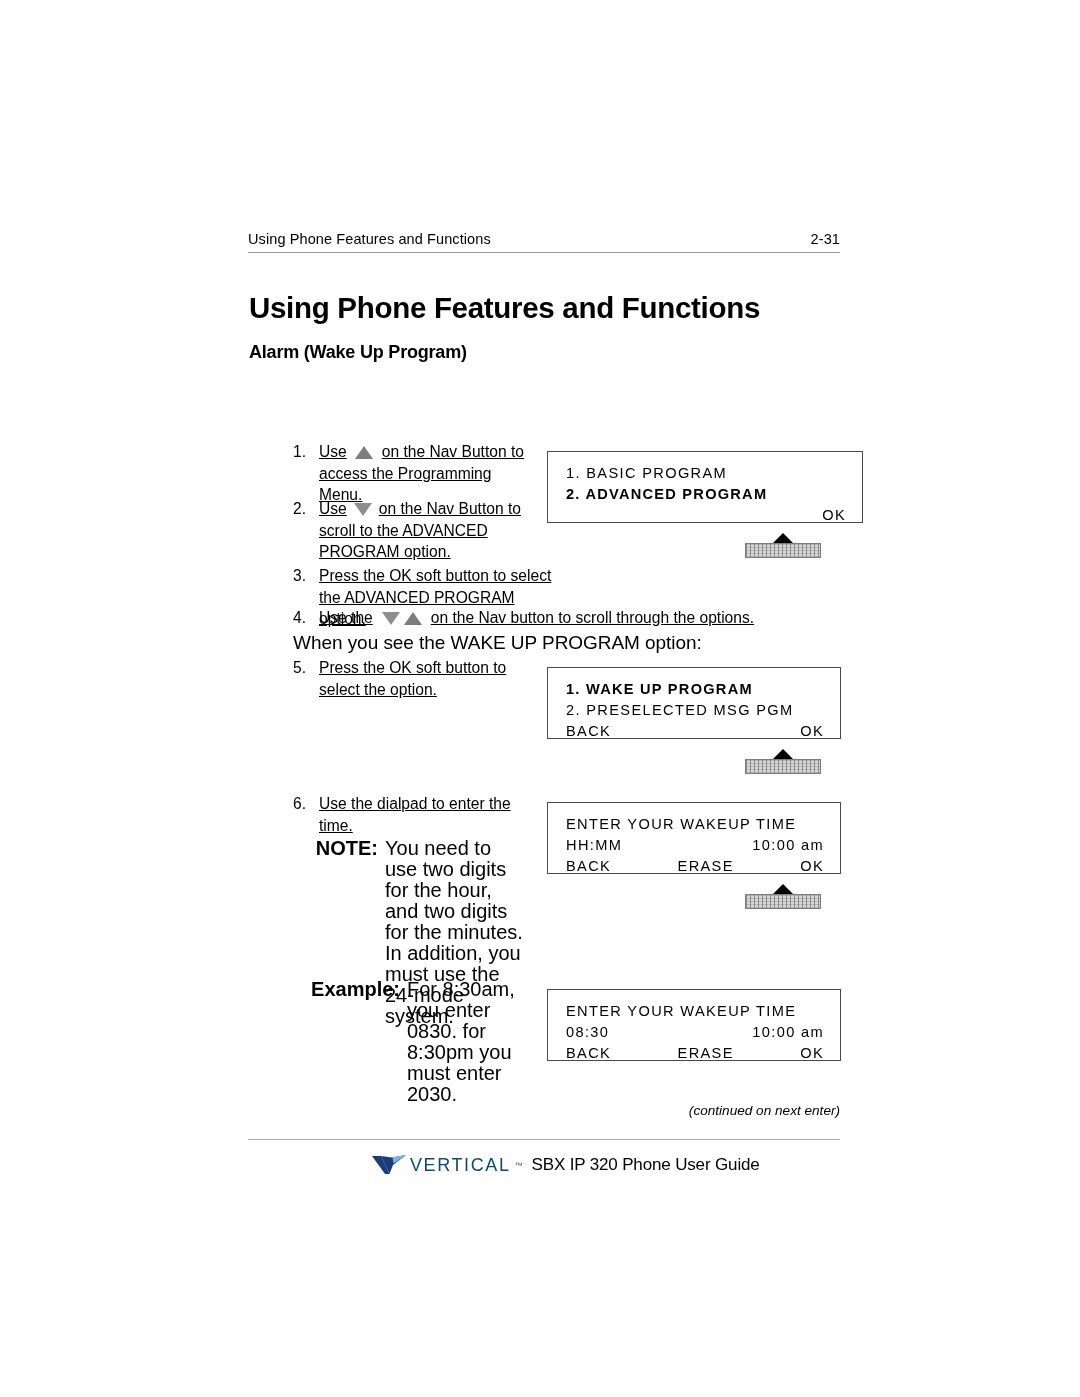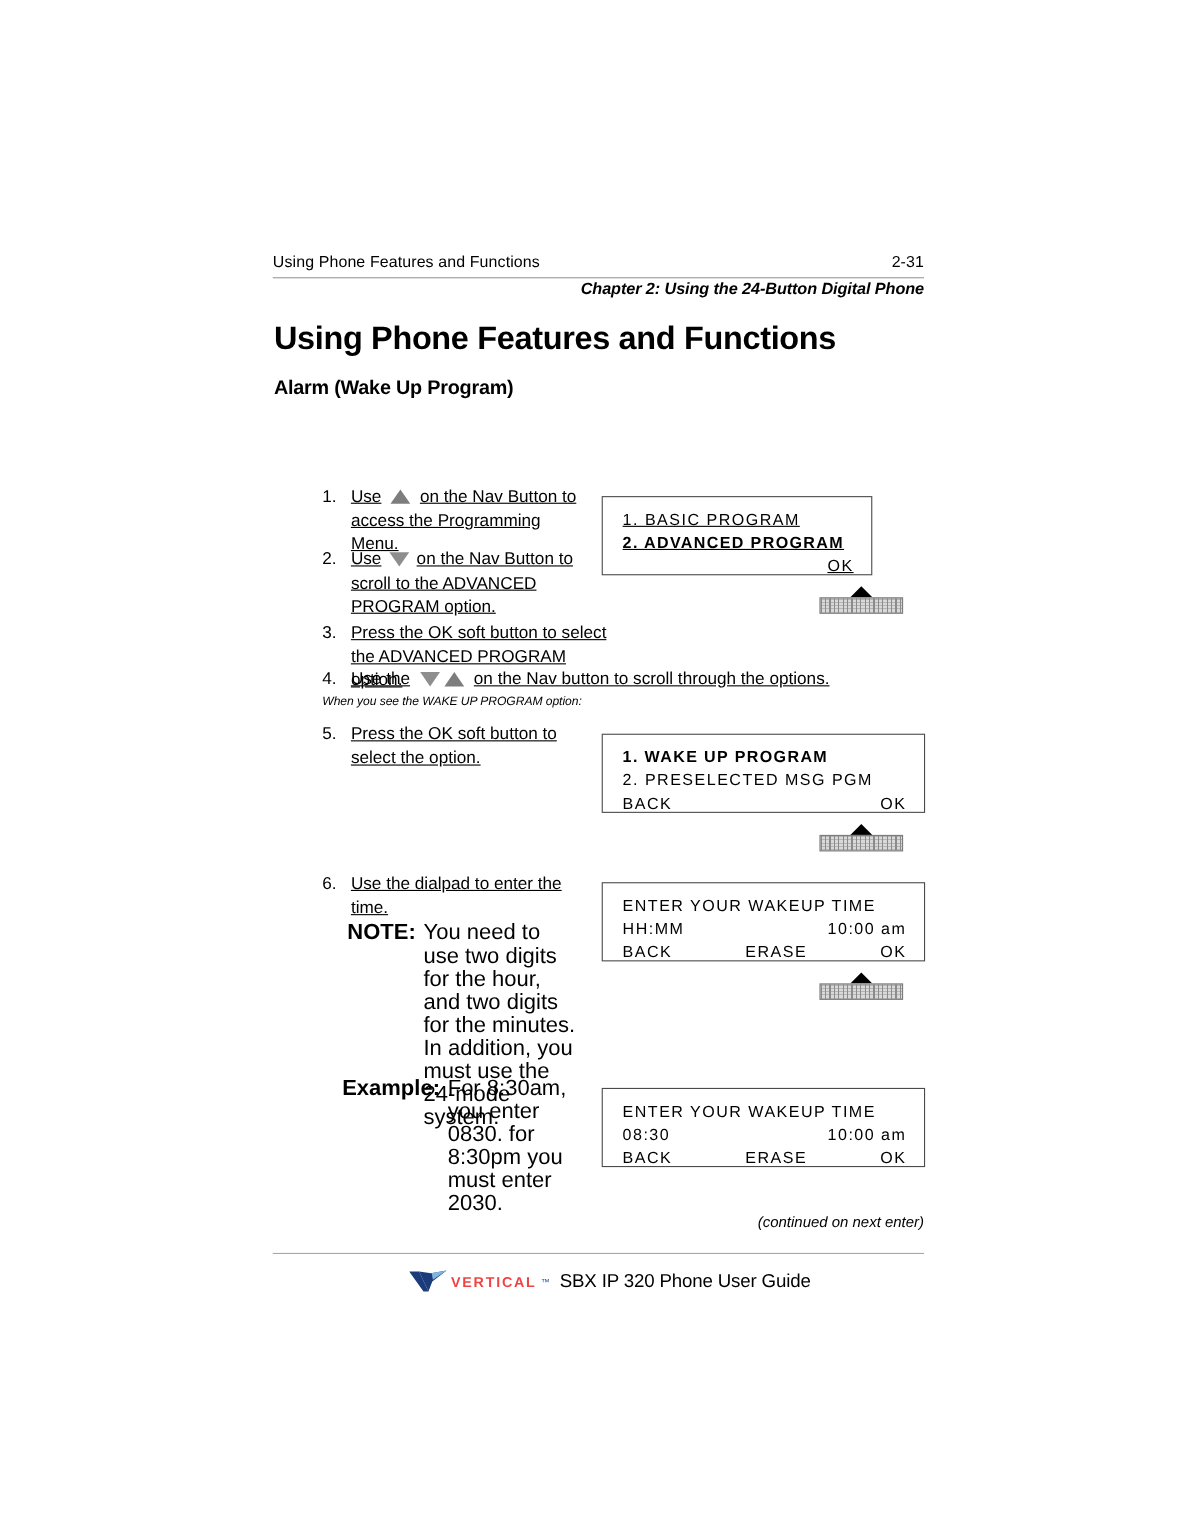--- a/index.html
+++ b/index.html
@@ -98,22 +98,21 @@
   .step .txt {
     display: block;
     margin-left: 26px;
     text-decoration: underline;
   }
 
   .whenline {
     position: absolute;
     left: 293px;
     top: 632px;
-    font-size: 11px;
-    font-style: italic;
+    font-size: 19px;
     letter-spacing: -0.05px;
   }
 
   
   .hang {
     position: absolute;
     font-size: 20px;
     line-height: 21px;
   }
   .hang .lbl {
@@ -229,21 +228,20 @@
 </head>
 <body>
 
 <div class="page">
 
   <div class="runhead">
     <span>Using Phone Features and Functions</span>
     <span>2-31</span>
   </div>
   <div class="runhead-rule"></div>
-  <div class="chapline">Chapter 2: Using the 24-Button Digital Phone</div>
 
   <div class="h1">Using Phone Features and Functions</div>
   <div class="h2">Alarm (Wake Up Program)</div>
 
 
   <div class="step" style="left:293px; top:441px; width:232px;">
     <span class="num">1.</span>
     <span class="txt"><span>Use</span><span class="tri tri-up" style="margin:0 9px 0 8px;"></span><span>on the Nav Button to access the Programming Menu.</span></span>
   </div>
 
@@ -277,21 +275,21 @@
   <div class="hang" style="left:385px; top:838px; width:143px;">
     <span class="lbl">NOTE:</span>
     <span class="bdy">You need to use two digits for the hour, and two digits for the minutes. In addition, you must use the 24-mode system.</span>
   </div>
 
   <div class="hang" style="left:407px; top:979px; width:124px;">
     <span class="lbl">Example:</span>
     <span class="bdy">For 8:30am, you enter 0830. for 8:30pm you must enter 2030.</span>
   </div>
 
-  <div class="lcd" style="left:547px; top:451px; width:246px; height:72px;text-decoration:underline;">
+  <div class="lcd" style="left:547px; top:451px; width:316px; height:72px;">
     <div class="lcd-line">
       <span class="l">1. BASIC PROGRAM</span>
     </div>
     <div class="lcd-line bold">
       <span class="l">2. ADVANCED PROGRAM</span>
     </div>
     <div class="lcd-line single-right">
       <span class="r">OK</span>
     </div>
   </div>
@@ -357,19 +355,19 @@
   <div class="contd">(continued on next enter)</div>
   <div class="foot-rule"></div>
 
   <div class="footer">
     <span style="display:flex; align-items:center; gap:4px;">
       <svg class="logo" width="34" height="24" viewBox="0 0 34 24">
         <polygon points="0,3 9,3 17.5,21 13,21" fill="#1b3b7a"></polygon>
         <polygon points="9,3 17.5,21 21,12 34,2 20,4.5" fill="#1b3b7a"></polygon>
         <polygon points="20.5,4.2 34,2 21.5,10.5" fill="#7fb4e0"></polygon>
       </svg>
-      <span style="color:#ef4444; font-size:13px; font-weight:bold; letter-spacing:1.6px;">VERTICAL</span>
+      <span style="color:#0c4a6e; font-size:18px; font-weight:normal; letter-spacing:1.6px;">VERTICAL</span>
       <span style="color:#2156a8; font-size:8px; vertical-align:super;">™</span>
     </span>
     <span class="footer-title">SBX IP 320 Phone User Guide</span>
   </div>
 
 </div>
 
 </body></html>

